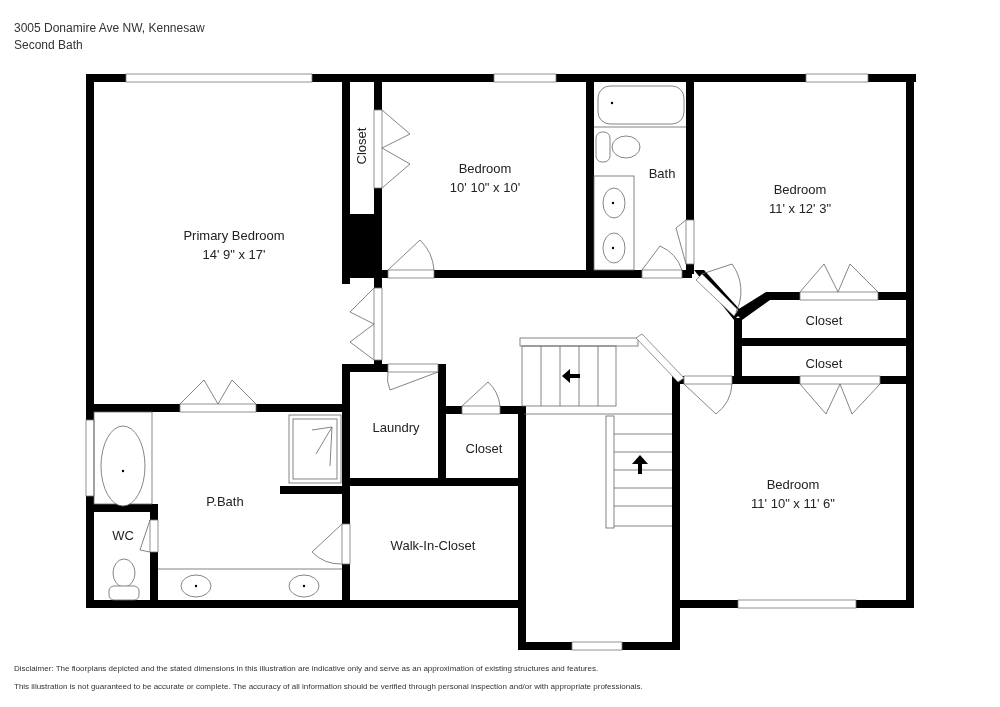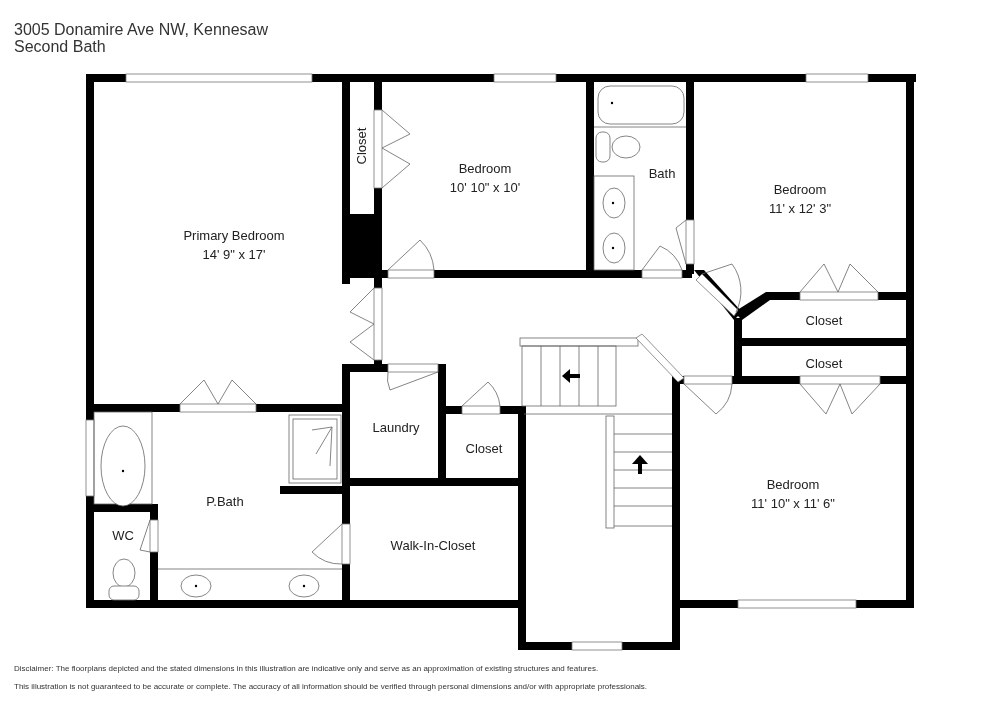--- a/index.html
+++ b/index.html
@@ -1,17 +1,17 @@
 <!DOCTYPE html>
 <html><head>
 <meta charset="utf-8">
 <style>
   html,body{margin:0;padding:0;background:#ffffff;}
   body{width:1000px;height:707px;position:relative;overflow:hidden;font-family:"Liberation Sans",sans-serif;color:#222;}
-  .hdr{position:absolute;left:14px;font-size:16px;color:#333;}
+  .hdr{position:absolute;left:14px;font-size:12px;color:#333;}
   #addr{top:21px;}
   #floor{top:38px;}
   .disc{position:absolute;left:14px;font-size:8px;color:#333;white-space:nowrap;}
   #d1{top:664px;}
   #d2{top:682px;}
   svg{position:absolute;left:0;top:0;}
   .lbl{font-family:"Liberation Sans",sans-serif;font-size:13px;fill:#222;text-anchor:middle;}
   .wall{fill:#000;}
   .win{fill:#fff;stroke:#777;stroke-width:0.8;}
   .thin{fill:none;stroke:#666;stroke-width:0.8;}
@@ -210,13 +210,13 @@
   <text class="lbl" x="396" y="432">Laundry</text>
   <text class="lbl" x="484" y="453">Closet</text>
   <text class="lbl" x="225" y="506">P.Bath</text>
   <text class="lbl" x="123" y="540">WC</text>
   <text class="lbl" x="433" y="550">Walk-In-Closet</text>
   <text class="lbl" x="793" y="489">Bedroom</text>
   <text class="lbl" x="793" y="508">11' 10" x 11' 6"</text>
 </svg>
 
 <div class="disc" id="d1">Disclaimer: The floorplans depicted and the stated dimensions in this illustration are indicative only and serve as an approximation of existing structures and features.</div>
-<div class="disc" id="d2">This illustration is not guaranteed to be accurate or complete. The accuracy of all information should be verified through personal dimensions and/or with appropriate professionals.</div>
+<div class="disc" id="d2">This illustration is not guaranteed to be accurate or complete. The accuracy of all information should be verified through personal inspection and/or with appropriate professionals.</div>
 
 </body></html>

